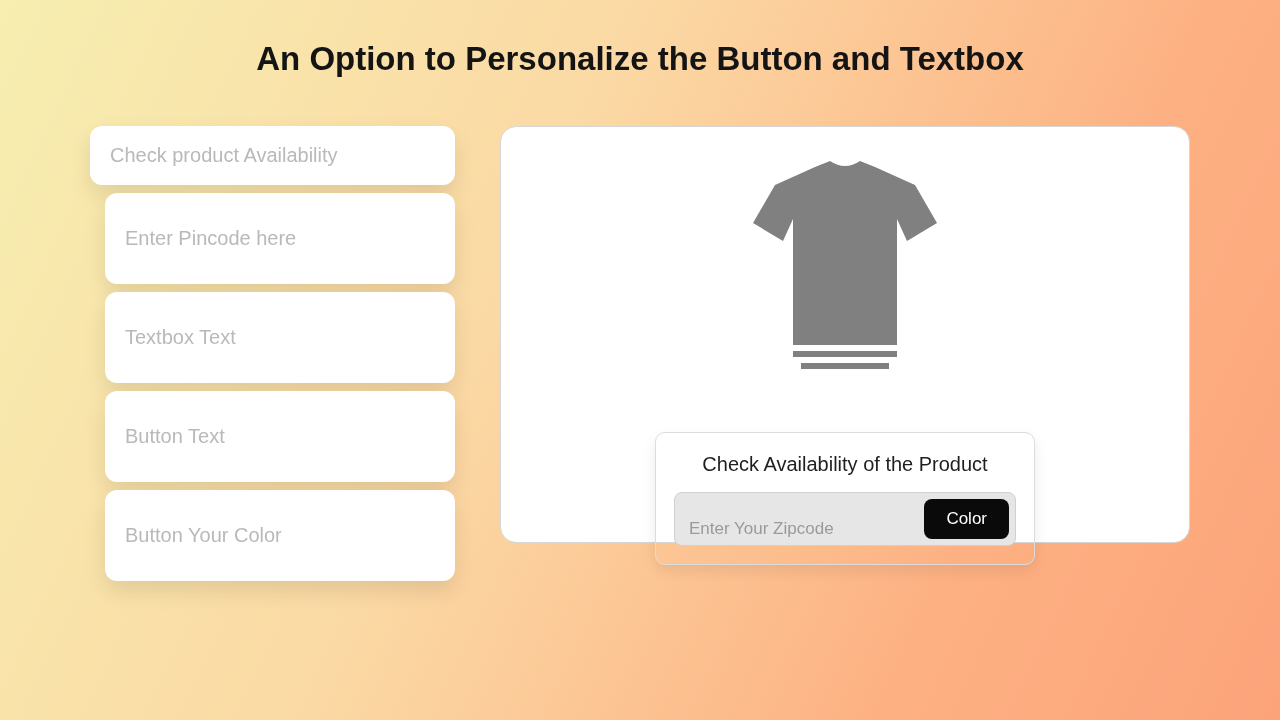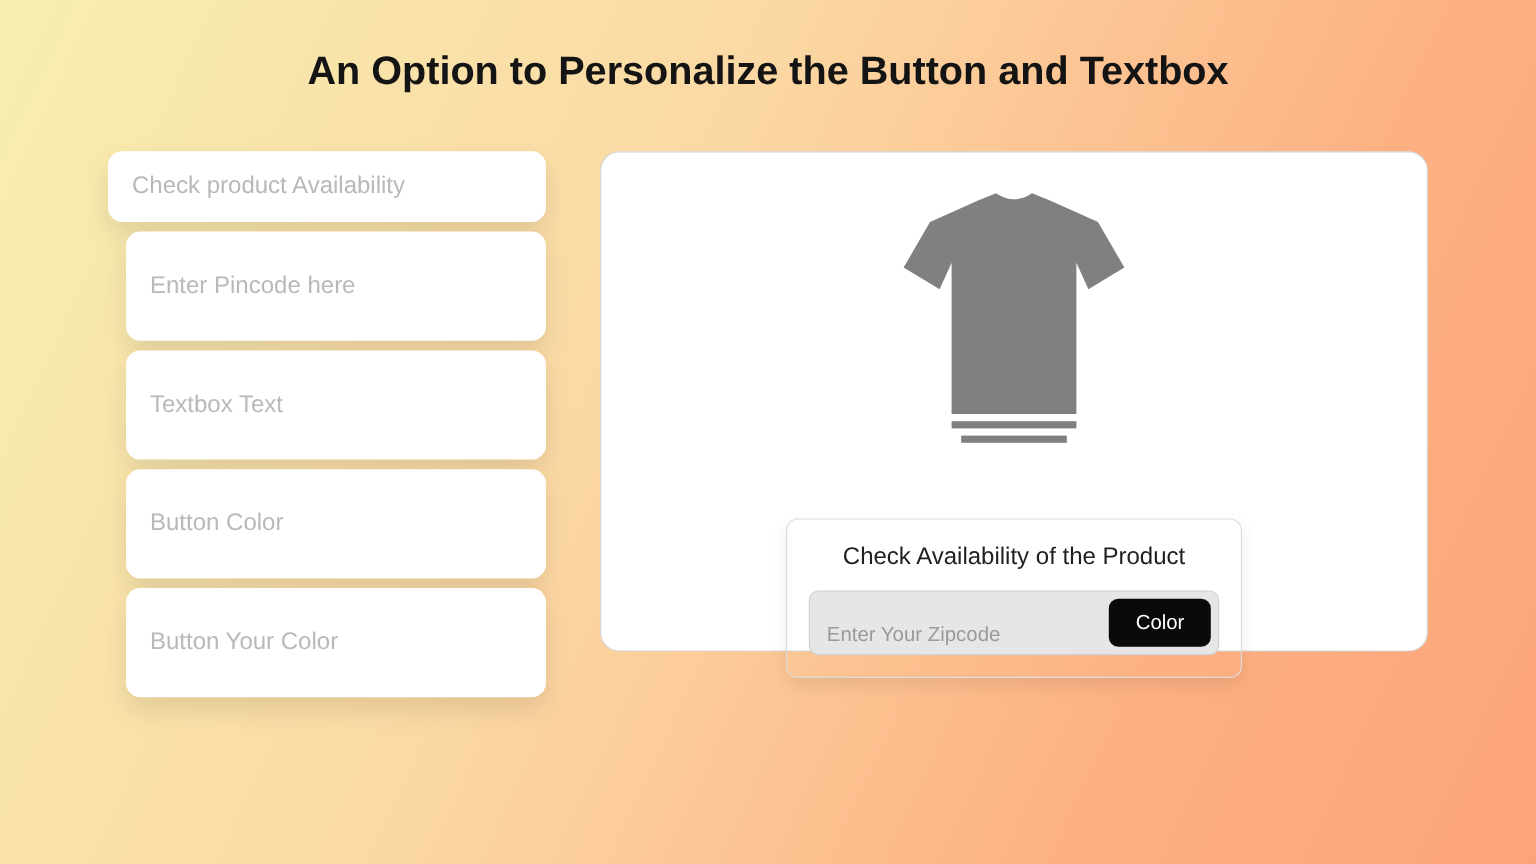--- a/index.html
+++ b/index.html
@@ -103,21 +103,21 @@
 <body>
 
 <h1 class="page-title">An Option to Personalize the Button and Textbox</h1>
 
 <div class="content">
 
   <div class="sidebar">
     <div class="field-card">Check product Availability</div>
     <div class="field-card tall">Enter Pincode here</div>
     <div class="field-card tall">Textbox Text</div>
-    <div class="field-card tall">Button Color</div>
+    <div class="field-card tall">Button Text</div>
     <div class="field-card tall">Button Your Color</div>
   </div>
 
   <div class="preview-panel">
     <div class="tshirt">
       <svg viewBox="0 0 200 220" width="200" height="220">
         <g fill="#808080">
           <path d="M70 10 L85 4 Q100 14 115 4 L130 10 L170 28 L192 66 L162 84 L152 62 L152 188 L48 188 L48 62 L38 84 L8 66 L30 28 Z"></path>
         </g>
         <rect x="48" y="194" width="104" height="6" fill="#808080"></rect>

